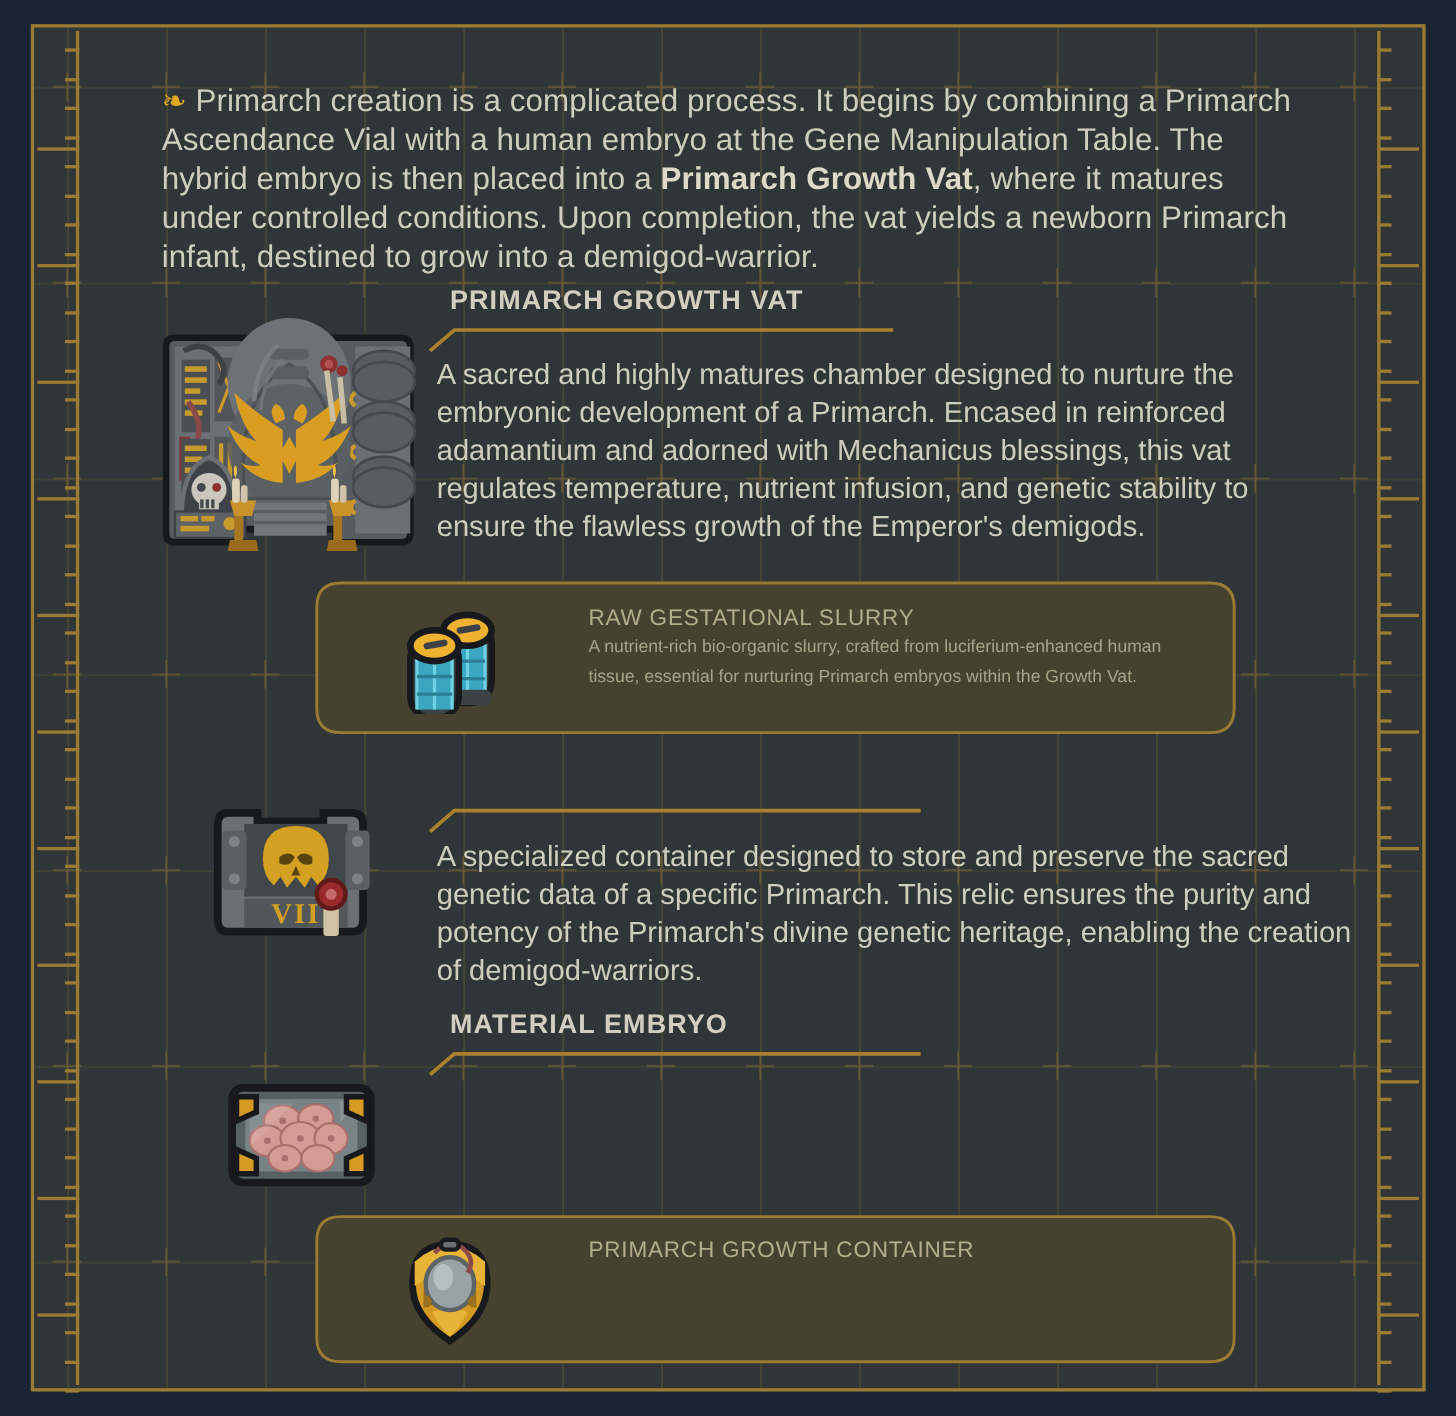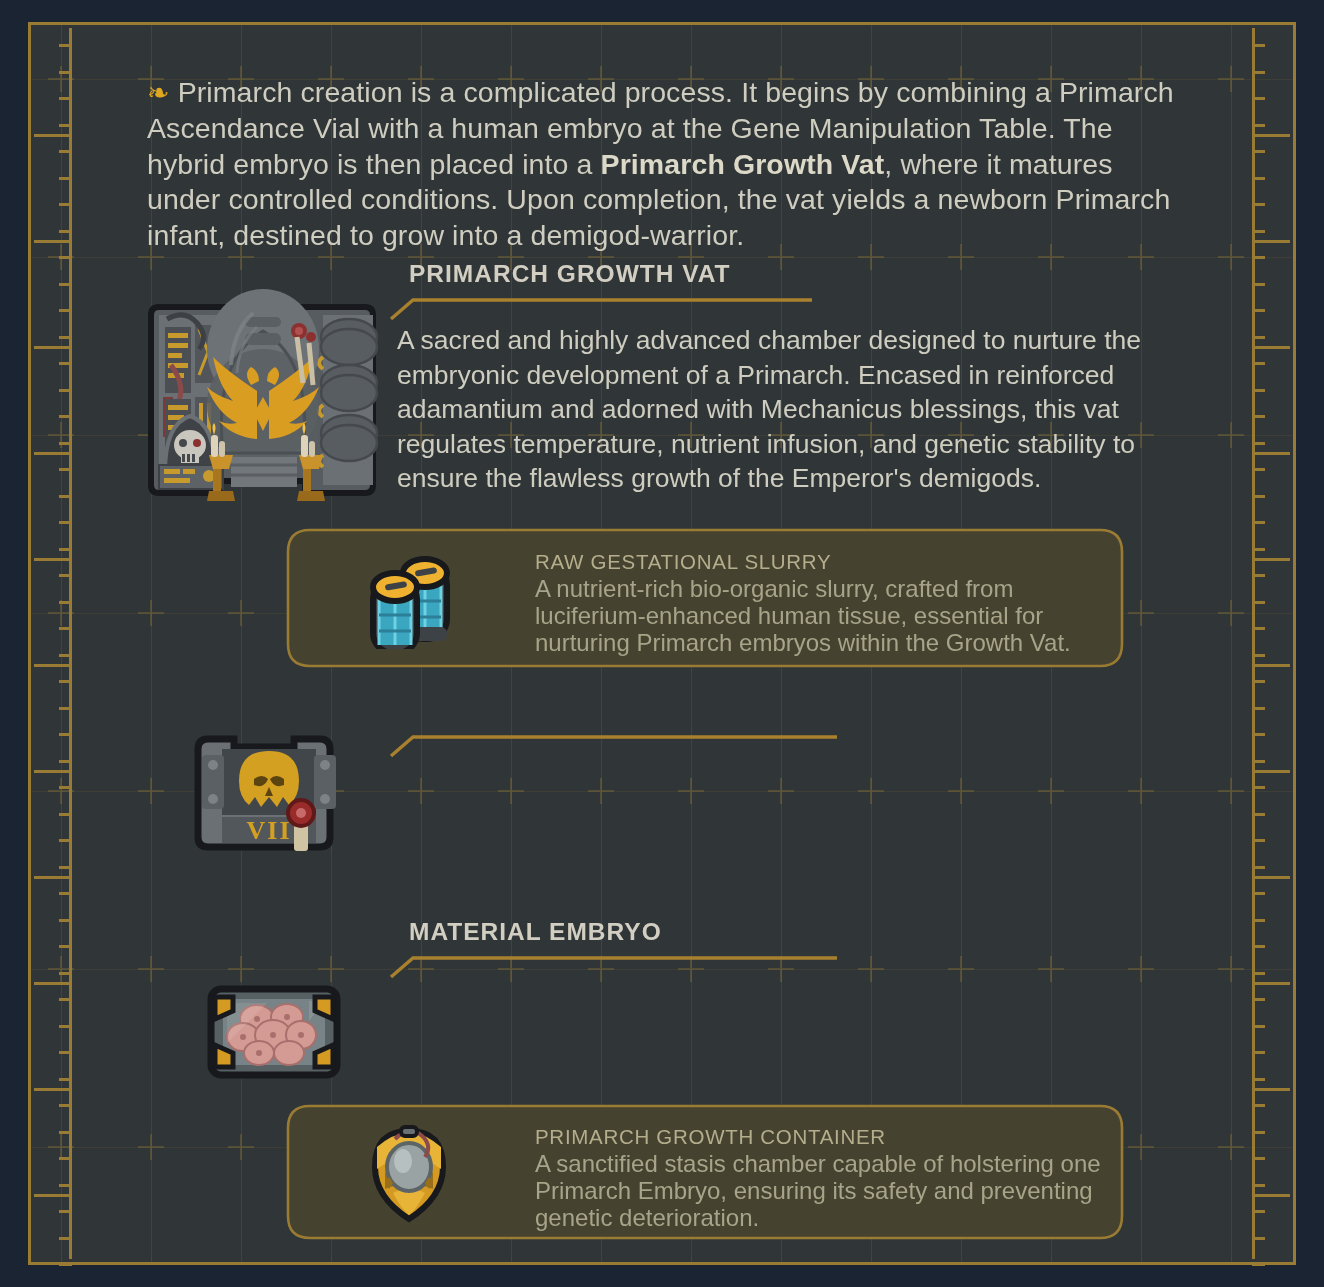--- a/index.html
+++ b/index.html
@@ -146,21 +146,21 @@
   .card .card-title {
     position: absolute;
     color: #b4ae8d;
     font-weight: normal;
     font-size: 20.5px;
     letter-spacing: .7px;
   }
   .card .card-desc {
     position: absolute;
     color: #a8a489;
-    font-size: 24px;
+    font-size: 16px;
     line-height: 27px;
   }
   .card .card-icon { position: absolute; }
 </style>
 </head>
 <body>
 
 <div id="root">
   <div class="frame">
 
@@ -492,21 +492,21 @@
             <path d="M68 198 l24 0 l-4 14 l-16 0 z" fill="#c9922b" transform="translate(4,0)"></path>
             <rect x="76" y="212" width="8" height="22" fill="#a8761f"></rect>
             <path d="M68 234 l24 0 l2 10 l-28 0 z" fill="#9a6a1c" transform="translate(4,0)"></path>
             <rect x="74" y="178" width="7" height="22" rx="3" fill="#ded3b8"></rect>
             <rect x="82" y="184" width="6" height="16" rx="3" fill="#cfc4a9"></rect>
             <path d="M77 178 q3 -9 0 -12 q-3 3 0 12" fill="#f0c14a"></path>
           </g>
         </svg>
       </div>
 
-      <div class="desc" style="left:318px; top:298px; width:800px;">A sacred and highly advanced chamber designed to nurture the embryonic development of a Primarch. Encased in reinforced adamantium and adorned with Mechanicus blessings, this vat regulates temperature, nutrient infusion, and genetic stability to ensure the flawless growth of the Emperor's demigods.</div>
+      <div class="desc" style="left:318px; top:298px; width:800px;">A sacred and highly matures chamber designed to nurture the embryonic development of a Primarch. Encased in reinforced adamantium and adorned with Mechanicus blessings, this vat regulates temperature, nutrient infusion, and genetic stability to ensure the flawless growth of the Emperor's demigods.</div>
 
       <div class="card" style="left:206px; top:502px; width:840px; height:142px;">
         <svg class="card-bg" viewBox="0 0 840 142" preserveAspectRatio="none">
           <path d="M3 25 q0 -22 22 -22 l790 0 q22 0 22 22 l0 92 q0 22 -22 22 l-790 0 q-22 0 -22 -22 z" fill="#45422f" stroke="#9a7b33" stroke-width="2.6"></path>
         </svg>
         <div class="card-icon" style="left:78px; top:22px; width:96px; height:100px;">
           <svg width="96" height="100" viewBox="0 0 96 100">
             <g stroke="#17191c" stroke-width="6">
               <rect x="40" y="16" width="44" height="74" rx="20" fill="#3d4246"></rect>
             </g>
@@ -553,20 +553,21 @@
           <path d="M85 62 l4 9 l-8 0 z" fill="#5a4410"></path>
           <rect x="38" y="92" width="94" height="26" fill="#52575b"></rect>
           <text x="85" y="114" text-anchor="middle" fill="#d4a022" font-family="Liberation Serif, serif" font-size="26" font-weight="bold" letter-spacing="2">VII</text>
 
           <rect x="110" y="90" width="14" height="36" rx="3" fill="#cfc3a4"></rect>
           <circle cx="117" cy="88" r="13" fill="#9a2b2b" stroke="#5f1919" stroke-width="4"></circle>
           <circle cx="117" cy="88" r="5" fill="#c76a6a"></circle>
         </svg>
       </div>
 
+      <div class="desc" style="left:318px; top:736px; width:840px;">A specialized container designed to store and preserve the sacred genetic data of a specific Primarch. This relic ensures the purity and potency of the Primarch's divine genetic heritage, enabling the creation of demigod-warriors.</div>
 
       <div class="section-head" style="left:330px; top:893px;">MATERIAL EMBRYO</div>
       <svg class="rule" style="left:310px; top:928px; width:450px;" viewBox="0 0 450 26">
         <path d="M2 24 L24 5 L448 5" fill="none" stroke="#a8802e" stroke-width="3.4"></path>
       </svg>
 
       <div class="icon-box" style="left:120px; top:950px; width:150px; height:120px;">
         <svg width="150" height="120" viewBox="0 0 150 120">
           <rect x="12" y="14" width="126" height="86" rx="10" fill="#576063" stroke="#17191c" stroke-width="7"></rect>
           <rect x="24" y="24" width="102" height="66" rx="4" fill="#7d8a8c" opacity="0.85"></rect>
@@ -614,18 +615,17 @@
             <ellipse cx="48" cy="40" rx="9" ry="12" fill="#c3cccd" opacity=".7"></ellipse>
             <path d="M40 18 q14 -14 26 -4 q12 10 4 22" stroke="#8c4b4b" stroke-width="4" fill="none"></path>
             <rect x="46" y="6" width="16" height="9" rx="4" fill="#6b7075" stroke="#17191c" stroke-width="4"></rect>
             <g fill="#9a6f1c">
               <path d="M34 56 l4 6 l-4 6 l-4 -6 z"></path>
               <path d="M74 56 l4 6 l-4 6 l-4 -6 z"></path>
             </g>
           </svg>
         </div>
         <div class="card-title" style="left:250px; top:22px;">PRIMARCH GROWTH CONTAINER</div>
-        <div class="card-desc" style="left:250px; top:47px; width:580px;">A sanctified stasis chamber capable of holstering one Primarch Embryo, ensuring its safety and preventing genetic deterioration.</div>
       </div>
 
     </div>
   </div>
 </div>
 
 </body></html>

